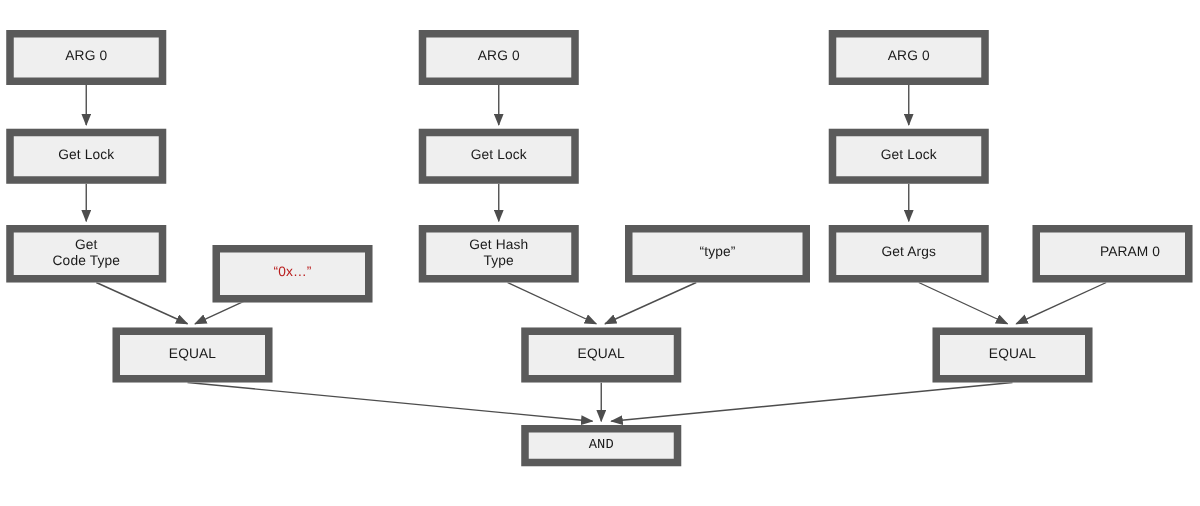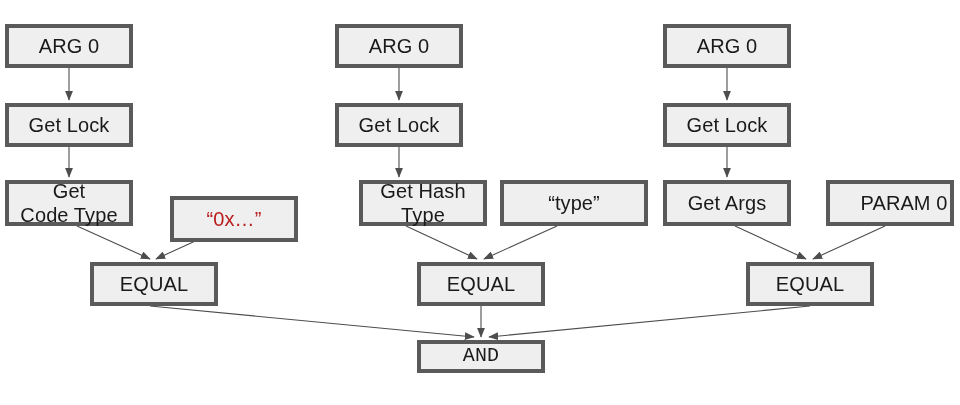--- a/index.html
+++ b/index.html
@@ -23,27 +23,27 @@
     left: 0;
     top: 0;
     width: 960px;
     height: 405px;
     pointer-events: none;
   }
   .node {
     position: absolute;
     box-sizing: border-box;
     background: #efefef;
-    border: 4px solid #0369a1;
+    border: 6px solid #0369a1;
     display: flex;
     align-items: center;
     justify-content: center;
     text-align: center;
     color: #1a1a1a;
-    font-size: 20px;
+    font-size: 11px;
     line-height: 1.22;
     letter-spacing: 0.1px;
     white-space: pre-line;
     z-index: 2;
   }
 </style>
 </head>
 <body>
 
 <div id="canvas">
@@ -73,21 +73,21 @@
   </svg>
   <div id="node-layer">
       <div class="node" style="left: 5px; top: 24px; width: 128px; height: 44px; background: rgb(239, 239, 239); border-color: rgb(90, 90, 90); color: rgb(26, 26, 26);">ARG 0</div>
       <div class="node" style="left: 5px; top: 103px; width: 128px; height: 44px; background: rgb(239, 239, 239); border-color: rgb(90, 90, 90); color: rgb(26, 26, 26);">Get Lock</div>
       <div class="node" style="left: 5px; top: 180px; width: 128px; height: 46px; background: rgb(239, 239, 239); border-color: rgb(90, 90, 90); color: rgb(26, 26, 26);">Get
 Code Type</div>
       <div class="node" style="left: 170px; top: 196px; width: 128px; height: 46px; background: rgb(239, 239, 239); border-color: rgb(90, 90, 90); color: #b91c1c;">“0x…”</div>
       <div class="node" style="left: 90px; top: 262px; width: 128px; height: 44px; background: rgb(239, 239, 239); border-color: rgb(90, 90, 90); color: rgb(26, 26, 26);">EQUAL</div>
       <div class="node" style="left: 335px; top: 24px; width: 128px; height: 44px; background: rgb(239, 239, 239); border-color: rgb(90, 90, 90); color: rgb(26, 26, 26);">ARG 0</div>
       <div class="node" style="left: 335px; top: 103px; width: 128px; height: 44px; background: rgb(239, 239, 239); border-color: rgb(90, 90, 90); color: rgb(26, 26, 26);">Get Lock</div>
-      <div class="node" style="left: 335px; top: 180px; width: 128px; height: 46px; background: rgb(239, 239, 239); border-color: rgb(90, 90, 90); color: rgb(26, 26, 26); margin-left: 24px;">Get Hash
+      <div class="node" style="left: 335px; top: 180px; width: 128px; height: 46px; background: rgb(239, 239, 239); border-color: rgb(90, 90, 90); color: rgb(26, 26, 26);">Get Hash
 Type</div>
       <div class="node" style="left: 500px; top: 180px; width: 148px; height: 46px; background: rgb(239, 239, 239); border-color: rgb(90, 90, 90); color: rgb(26, 26, 26);">“type”</div>
       <div class="node" style="left: 417px; top: 262px; width: 128px; height: 44px; background: rgb(239, 239, 239); border-color: rgb(90, 90, 90); color: rgb(26, 26, 26);">EQUAL</div>
       <div class="node" style="left: 663px; top: 24px; width: 128px; height: 44px; background: rgb(239, 239, 239); border-color: rgb(90, 90, 90); color: rgb(26, 26, 26);">ARG 0</div>
       <div class="node" style="left: 663px; top: 103px; width: 128px; height: 44px; background: rgb(239, 239, 239); border-color: rgb(90, 90, 90); color: rgb(26, 26, 26);">Get Lock</div>
       <div class="node" style="left: 663px; top: 180px; width: 128px; height: 46px; background: rgb(239, 239, 239); border-color: rgb(90, 90, 90); color: rgb(26, 26, 26);">Get Args</div>
       <div class="node" style="left: 826px; top: 180px; width: 128px; height: 46px; background: rgb(239, 239, 239); border-color: rgb(90, 90, 90); color: rgb(26, 26, 26); padding-left: 28px;">PARAM 0</div>
       <div class="node" style="left: 746px; top: 262px; width: 128px; height: 44px; background: rgb(239, 239, 239); border-color: rgb(90, 90, 90); color: rgb(26, 26, 26);">EQUAL</div>
       <div class="node" style="left: 417px; top: 340px; width: 128px; height: 33px; background: rgb(239, 239, 239); border-color: rgb(90, 90, 90); color: rgb(26, 26, 26); font-family: Liberation Mono, monospace;">AND</div>
     </div>

